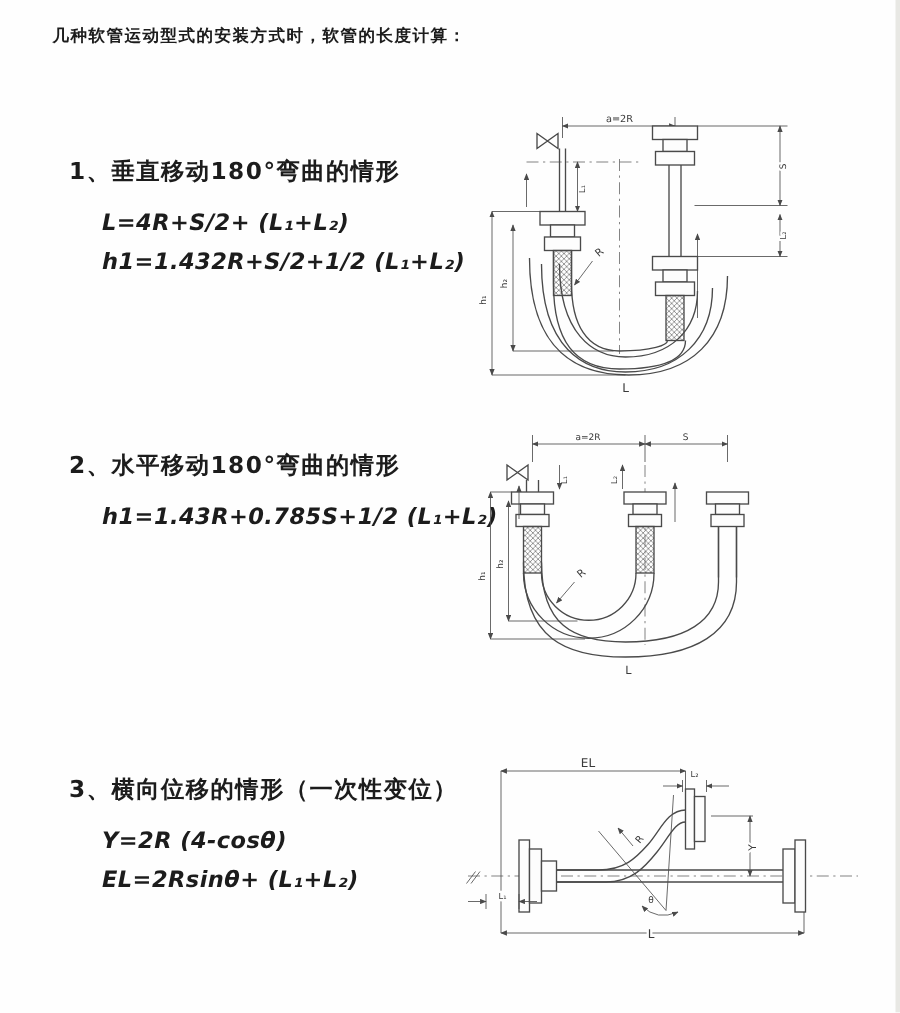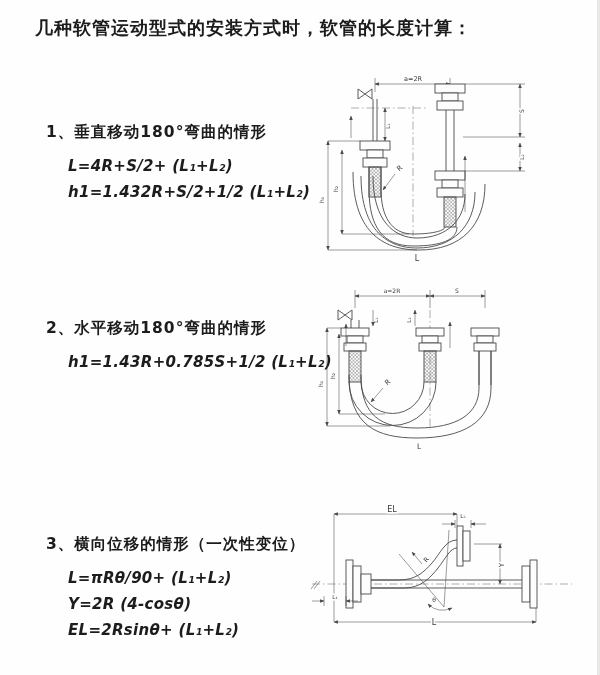--- a/index.html
+++ b/index.html
@@ -3,24 +3,24 @@
 <meta charset="utf-8">
 <style>
   html,body{margin:0;padding:0;}
   body{
     width:600px;height:675px;position:relative;background:#fefefe;
     font-family:"DejaVu Sans","Liberation Sans",sans-serif;color:#1c1c1c;
     overflow:hidden;
   }
   .page-edge{position:absolute;right:0;top:0;width:3px;height:675px;background:#e8e8e4;}
   .title{
-    position:absolute;left:35px;top:16px;font-size:18px;font-weight:bold;
+    position:absolute;left:35px;top:16px;font-size:11px;font-weight:bold;
     letter-spacing:1px;white-space:nowrap;
   }
-  .section{position:absolute;left:46px;width:290px;margin-top:18px;}
+  .section{position:absolute;left:46px;width:290px;}
   .sec1{top:104px;} .sec2{top:300px;} .sec3{top:516px;}
   .sec-heading{font-size:15.5px;font-weight:bold;letter-spacing:1px;margin-bottom:10px;white-space:nowrap;}
   .formula{margin-left:22px;font-size:15px;font-weight:bold;letter-spacing:.3px;line-height:26px;white-space:nowrap;font-style:italic;}
   .diagram{position:absolute;}
   .d1{left:313px;top:64px;}
   .d2{left:315px;top:280px;}
   .d3{left:304px;top:502px;}
   svg{display:block;}
   svg text{fill:#3a3a3a;font-family:"DejaVu Sans","Liberation Sans",sans-serif;}
   .ln{stroke:#4a4a4a;stroke-width:.9;fill:none;}
@@ -56,21 +56,20 @@
   <div class="formula">h1=1.432R+S/2+1/2 (L₁+L₂)</div>
 </div>
 
 <div class="section sec2">
   <div class="sec-heading">2、水平移动180°弯曲的情形</div>
   <div class="formula">h1=1.43R+0.785S+1/2 (L₁+L₂)</div>
 </div>
 
 <div class="section sec3">
   <div class="sec-heading">3、横向位移的情形（一次性变位）</div>
-  <div class="formula">L=πRθ/90+ (L₁+L₂)</div>
   <div class="formula">Y=2R (4-cosθ)</div>
   <div class="formula">EL=2Rsinθ+ (L₁+L₂)</div>
 </div>
 
 <div class="diagram d1">
 <svg width="272" height="200" viewBox="0 0 272 200">
 
   <path class="cl" d="M100,42 V172"></path>
   <path class="cl" d="M38,44 H114"></path>
 

